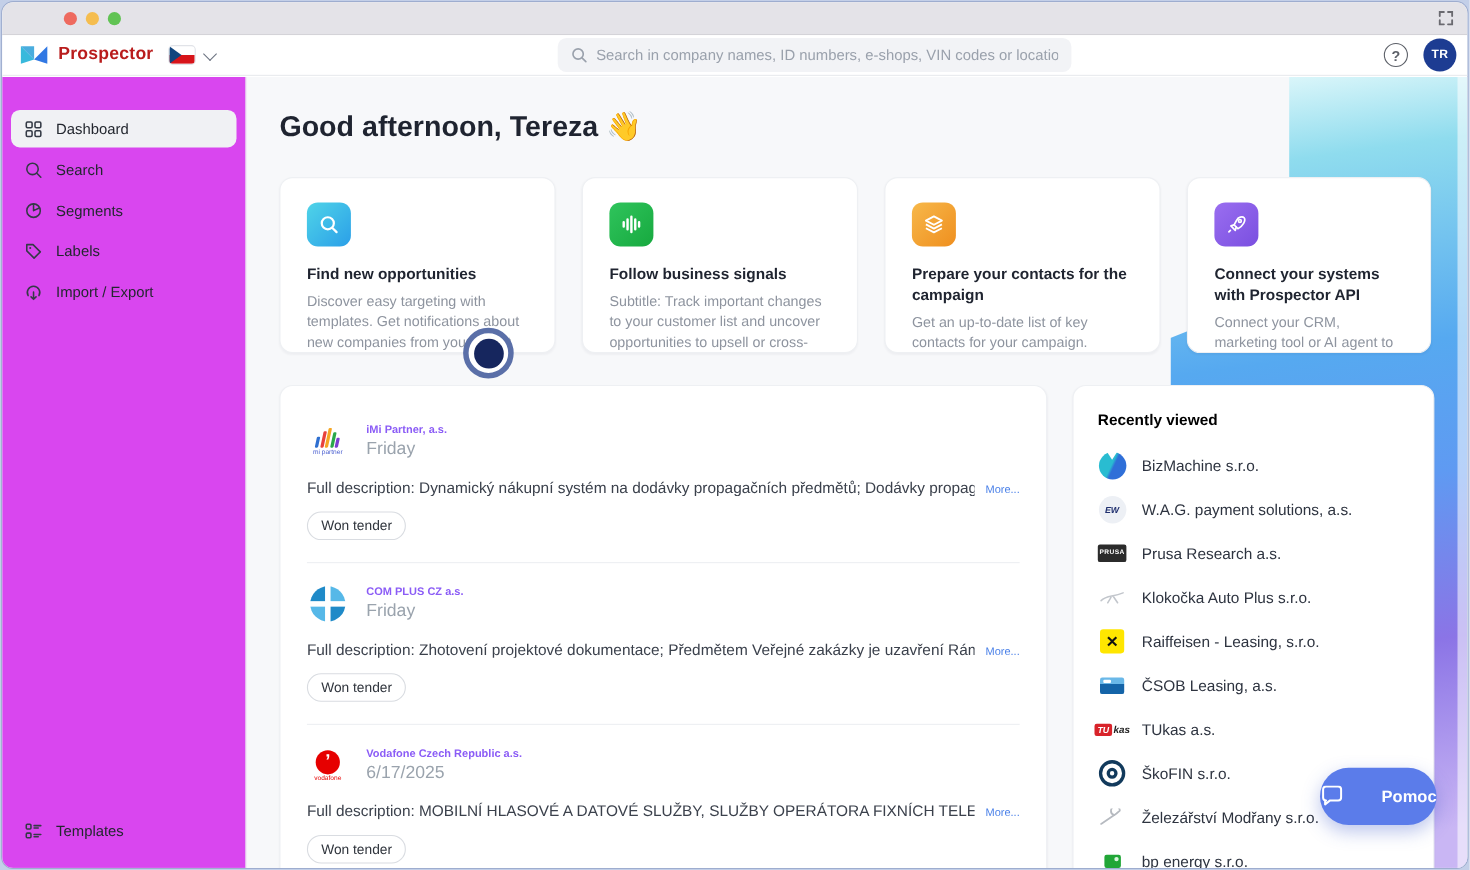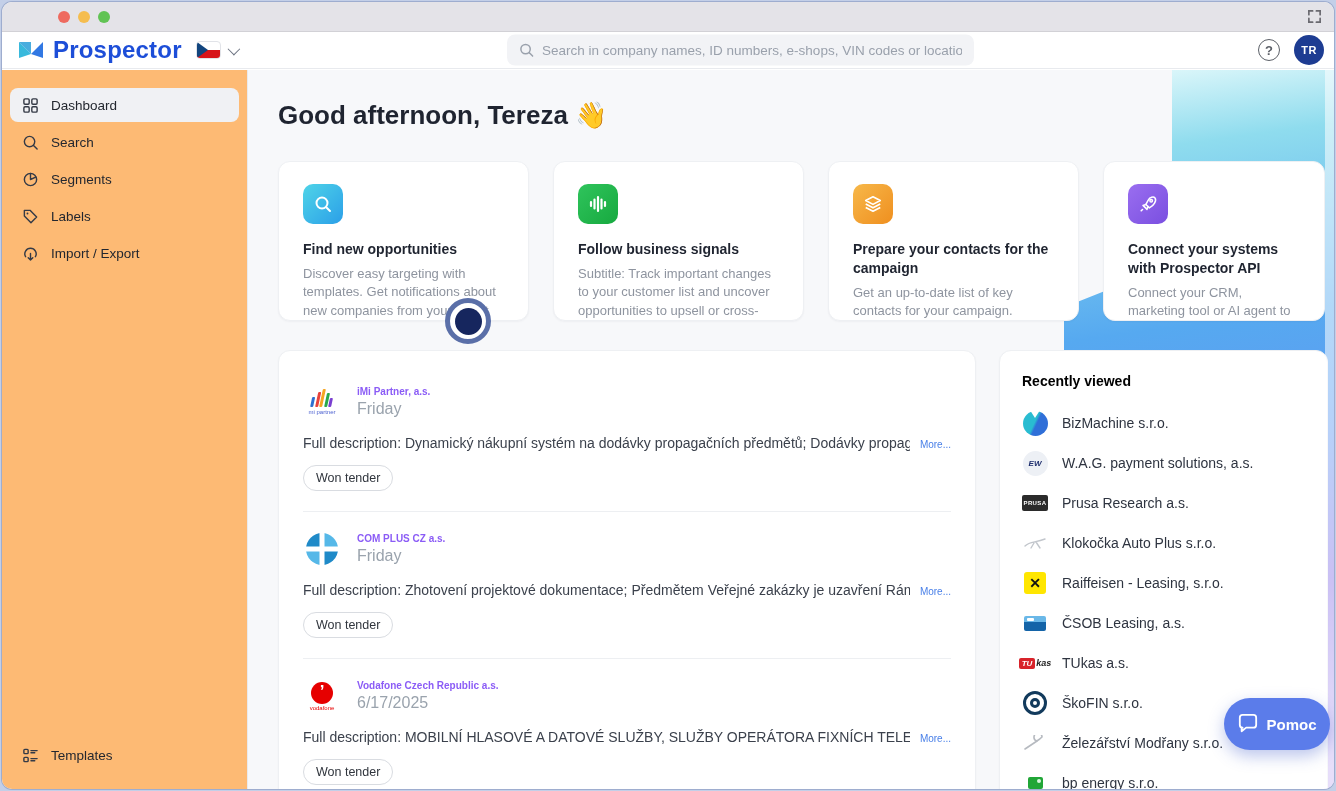--- a/index.html
+++ b/index.html
@@ -13,21 +13,21 @@
               display:flex; align-items:center; padding:0 14px; position:relative; }
   .lights { display:flex; gap:8px; margin-left:42px; }
   .light { width:12px; height:12px; border-radius:50%; }
   .light.red{ background:#ee6a5f; } .light.yellow{ background:#f5bd4f; } .light.green{ background:#61c354; }
   .fs-icon { position:absolute; right:12px; top:7px; width:15px; height:15px; color:#6a6a70; }
 
   
   .appheader { height:37px; background:#fff; border-bottom:1px solid #e8eaee;
                position:relative; display:flex; align-items:center; }
   .brand { display:flex; align-items:center; gap:9px; margin-left:16px; }
-  .brand-name { font-size:24px; font-weight:700; color:#1d4ed8; letter-spacing:.2px; }
+  .brand-name { font-size:16px; font-weight:700; color:#b91c1c; letter-spacing:.2px; }
   .lang { display:flex; align-items:center; gap:7px; margin-left:14px; cursor:pointer; }
   .flag { width:25px; height:18px; border-radius:4px; border:1px solid #e1e3e8; overflow:hidden; position:relative; background:#fff; }
   .flag .red-half{ position:absolute; left:0; right:0; bottom:0; height:50%; background:#d7141a; }
   .flag .blue-tri{ position:absolute; left:0; top:0; width:0; height:0;
                    border-top:8px solid transparent; border-bottom:8px solid transparent; border-left:11px solid #11457e; }
   .chev { width:9px; height:9px; border-right:1.6px solid #6b7280; border-bottom:1.6px solid #6b7280;
           transform:rotate(45deg) translateY(-2px); }
   .searchbox { position:absolute; left:505px; top:50%; transform:translateY(-50%);
                width:467px; height:31px; background:#f2f3f6; border-radius:8px;
                display:flex; align-items:center; padding:0 12px; gap:8px; }
@@ -38,22 +38,22 @@
   .hdr-right { position:absolute; right:10px; display:flex; align-items:center; gap:14px; }
   .help-circ { width:22px; height:22px; border:1.5px solid #5c6068; border-radius:50%;
                display:flex; align-items:center; justify-content:center;
                font-size:13px; color:#5c6068; font-weight:600; cursor:pointer; }
   .avatar { width:30px; height:30px; border-radius:50%; background:#1d3c92; color:#fff;
             display:flex; align-items:center; justify-content:center;
             font-size:11px; font-weight:700; letter-spacing:.3px; cursor:pointer; }
 
   
   .content { position:absolute; top:68px; bottom:0; left:0; right:0; display:flex; }
-  .sidebar { width:246px; background:#fdba74; border-right:1px solid #e8eaee;
-             display:flex; flex-direction:column; padding:18px 8px 14px; flex:none; }
+  .sidebar { width:222px; background:#d946ef; border-right:1px solid #e8eaee;
+             display:flex; flex-direction:column; padding:30px 8px 14px; flex:none; }
   .nav-item { display:flex; align-items:center; gap:12px; height:34px; padding:0 12px;
               border-radius:8px; color:#23272f; font-size:13.5px; cursor:pointer; margin-bottom:3px; }
   .nav-item svg { color:#343a46; flex:none; }
   .nav-item.active { background:#f0f1f4; }
   .side-spacer { flex:1; }
 
   .main { flex:1; position:relative; background:#f7f8fa; overflow:hidden; }
   .deco { position:absolute; top:0; right:0; bottom:0; width:270px; z-index:0;
           background:linear-gradient(172deg,#e9fbfc 0%,#8fdcee 12%,#56a9f0 36%,#5f9af2 52%,#8b74e6 72%,#c9b6f4 95%);
           clip-path:polygon(40% 0,100% 0,100% 100%,58% 100%,58% 46%,0 41%,0 33%,40% 27%); }
@@ -140,21 +140,21 @@
   .lg-skofin { width:24px; height:24px; border-radius:50%; border:3px solid #123a5c;
                display:flex; align-items:center; justify-content:center; }
   .lg-skofin i { width:10px; height:10px; border-radius:50%; border:3px solid #123a5c; display:block; }
   .lg-bp { width:15px; height:12px; background:#21a637; border-radius:2px; position:relative; }
   .lg-bp::after { content:""; position:absolute; right:2px; top:2px; width:4px; height:4px;
                   border-radius:50%; background:#d9f6de; }
 
   
   .pomoc { position:absolute; left:976px; top:628px; width:106px; height:52px; border-radius:26px;
            background:#5b7cea; border:none; color:#fff; display:flex; align-items:center;
-           justify-content:center; gap:7px; font-size:15px; font-weight:700; cursor:pointer;
+           justify-content:space-between; gap:7px; font-size:15px; font-weight:700; cursor:pointer;
            box-shadow:0 6px 16px rgba(60,90,200,.35); z-index:6; font-family:inherit; }
 </style>
 </head>
 <body>
 
 <div class="window">
 
   <div class="titlebar">
     <div class="lights">
       <span class="light red"></span>

